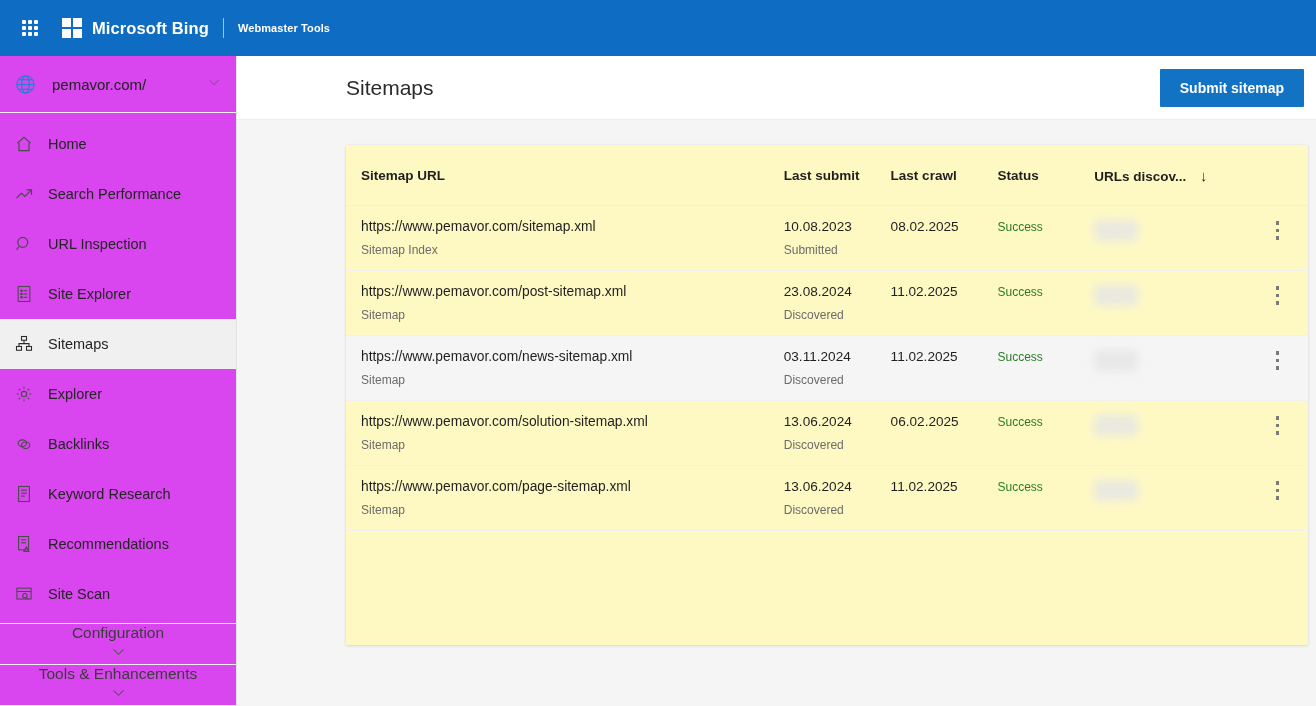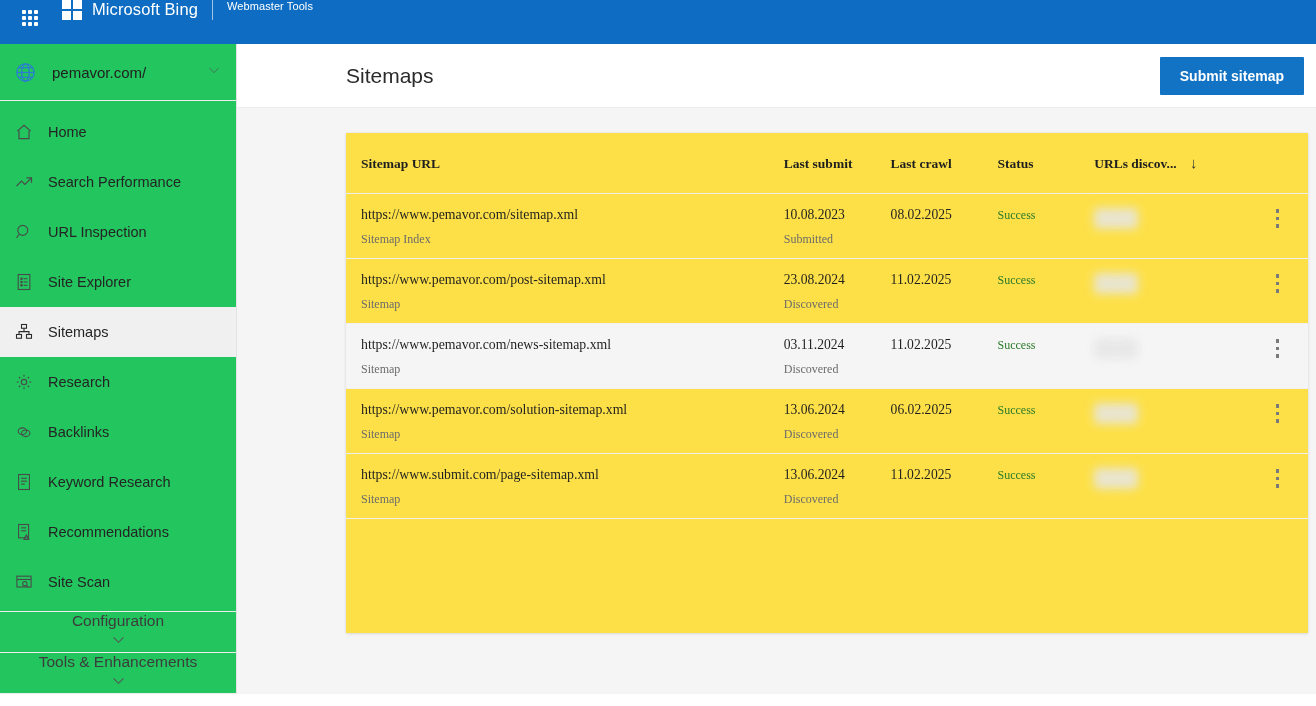--- a/index.html
+++ b/index.html
@@ -5,26 +5,28 @@
   * { box-sizing: border-box; margin: 0; padding: 0; }
   html, body {
     width: 1316px; height: 706px;
     font-family: "Liberation Sans", sans-serif;
     background: #ffffff;
     overflow: hidden;
   }
 
   
   .topbar {
-    height: 44px;
+    height: 56px;
     background: #0e6dc2;
     display: flex;
+    align-items: center;
     padding-left: 12px;
     color: #fff;
     position: relative;
+    font-weight: bold;
   }
   .waffle {
     width: 36px; height: 36px;
     display: flex; align-items: center; justify-content: center;
     cursor: pointer;
   }
   .waffle-grid {
     display: grid;
     grid-template-columns: repeat(3, 4px);
     grid-template-rows: repeat(3, 4px);
@@ -57,21 +59,21 @@
     letter-spacing: .1px;
     white-space: nowrap;
   }
 
   
   .body-wrap { display: flex; height: 650px; }
 
   
   .sidebar {
     width: 237px;
-    background: #22c55e;
+    background: #d946ef;
     border-right: 1px solid #e3e3e3;
     display: flex;
     flex-direction: column;
     flex: 0 0 237px;
   }
   .site-select {
     height: 64px;
     display: flex;
     align-items: center;
     padding: 0 14px 0 14px;
@@ -162,26 +164,25 @@
   }
 
   .content {
     flex: 1;
     background: #f5f5f5;
     padding: 25px 8px 0 109px;
     overflow: hidden;
   }
 
   .card {
-    background: #fde047;
+    background: #fef9c3;
     box-shadow: 0 1px 3px rgba(0,0,0,.10), 0 0 2px rgba(0,0,0,.06);
     height: 500px;
     display: flex;
     flex-direction: column;
-    font-family: Liberation Serif, serif;
   }
 
   
   table { width: 100%; border-collapse: collapse; table-layout: fixed; }
   thead th {
     text-align: left;
     font-size: 13.5px;
     font-weight: bold;
     color: #1f1f1f;
     padding: 22px 0 21px 0;
@@ -349,21 +350,21 @@
         <span class="nav-label">Sitemaps</span>
       </div>
 
       <div class="nav-item">
         <span class="nav-ico">
           <svg width="20" height="20" viewBox="0 0 24 24" fill="none" stroke="#4a4a4a" stroke-width="1.3">
             <circle cx="12" cy="12" r="3.2"></circle>
             <path d="M12 3.2v2.4M12 18.4v2.4M3.2 12h2.4M18.4 12h2.4M5.8 5.8l1.7 1.7M16.5 16.5l1.7 1.7M18.2 5.8l-1.7 1.7M7.5 16.5l-1.7 1.7"></path>
           </svg>
         </span>
-        <span class="nav-label">Research</span>
+        <span class="nav-label">Explorer</span>
       </div>
 
       <div class="nav-item">
         <span class="nav-ico">
           <svg width="20" height="20" viewBox="0 0 24 24" fill="none" stroke="#4a4a4a" stroke-width="1.3">
             <ellipse cx="10" cy="11" rx="5" ry="4"></ellipse>
             <ellipse cx="14" cy="13.5" rx="5" ry="4"></ellipse>
           </svg>
         </span>
         <span class="nav-label">Backlinks</span>
@@ -510,21 +511,21 @@
                 </td>
                 <td class="c-menu">
                   <span class="kebab">
                     <i></i>
                     <i></i>
                     <i></i>
                   </span>
                 </td>
               </tr>
               <tr>
-                <td class="c-url"><span class="url-main">https://www.submit.com/page-sitemap.xml</span><span class="sub-label">Sitemap</span></td>
+                <td class="c-url"><span class="url-main">https://www.pemavor.com/page-sitemap.xml</span><span class="sub-label">Sitemap</span></td>
                 <td class="c-sub"><span>13.06.2024</span><span class="sub-label">Discovered</span></td>
                 <td class="c-crawl"><span>11.02.2025</span></td>
                 <td class="c-stat"><span class="status-success">Success</span></td>
                 <td class="c-disc">
                   <span class="redacted"></span>
                 </td>
                 <td class="c-menu">
                   <span class="kebab">
                     <i></i>
                     <i></i>

